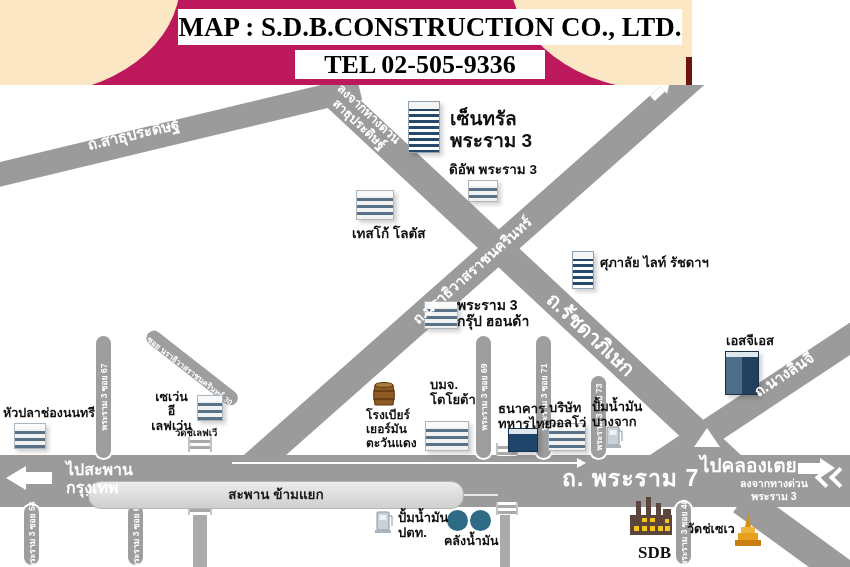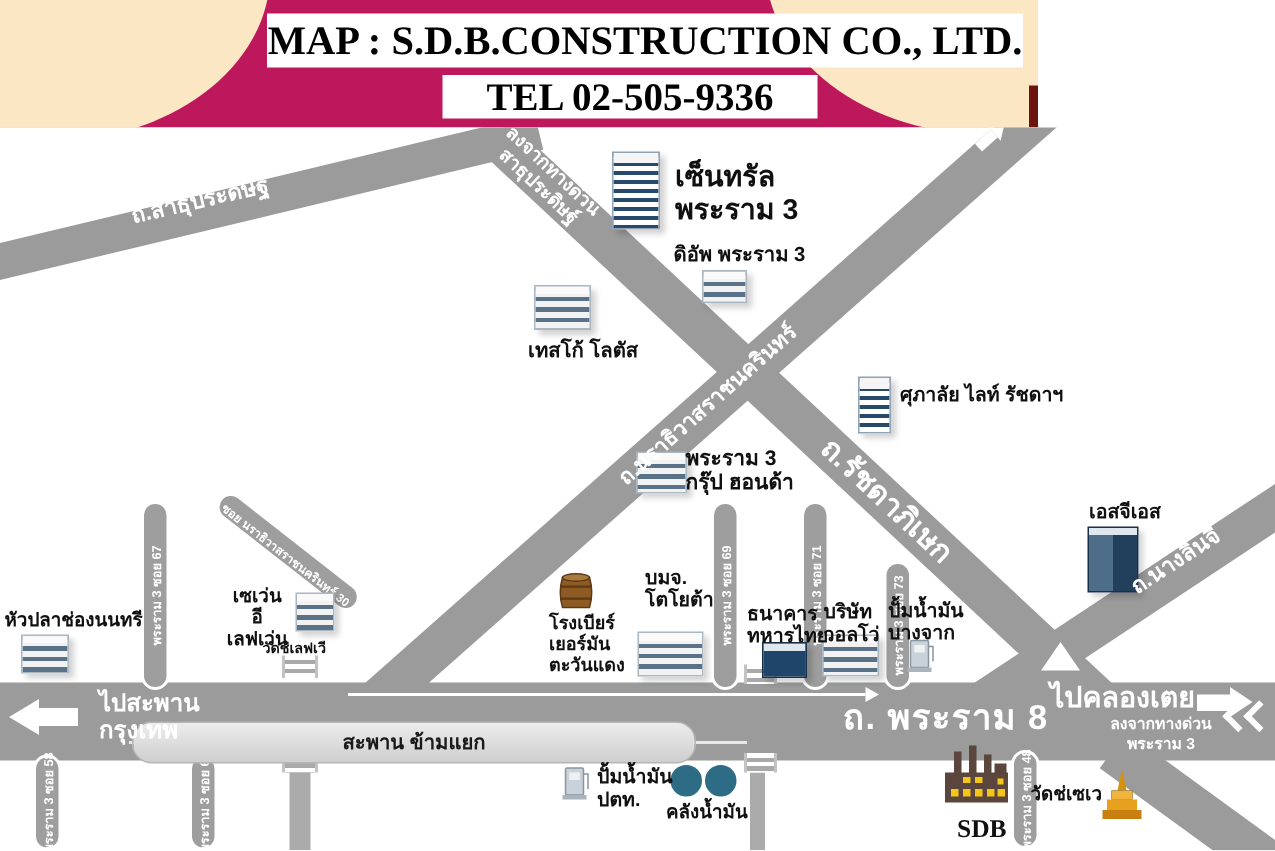--- a/index.html
+++ b/index.html
@@ -138,21 +138,21 @@
     <div class="chev" style="left:832px;top:385px;transform:rotate(45deg);"></div>
     <div class="chev" style="left:818px;top:385px;transform:rotate(45deg);"></div>
 
     <div class="rlabel" style="left:88px;top:52px;font-size:15px;transform:rotate(-13deg);transform-origin:left center;">ถ.สาธุประดิษฐ์</div>
     <div class="rlabel" style="left:318px;top:20px;width:92px;font-size:12.5px;text-align:center;transform:rotate(43deg);">ลงจากทางด่วน
 สาธุประดิษฐ์</div>
     <div class="rlabel" style="left:600px;top:36px;font-size:17px;transform:rotate(-42deg);transform-origin:left center;">ไปสาทร</div>
     <div class="rlabel" style="left:415px;top:228px;font-size:14.5px;transform:rotate(-41.5deg);transform-origin:left center;">ถ.นราธิวาสราชนครินทร์</div>
     <div class="rlabel" style="left:550px;top:200px;font-size:20px;transform:rotate(43deg);transform-origin:left center;">ถ.รัชดาภิเษก</div>
     <div class="rlabel" style="left:756px;top:300px;font-size:15px;transform:rotate(-33deg);transform-origin:left center;">ถ.นางลิ้นจี่</div>
-    <div class="rlabel" style="left:562px;top:381px;font-size:23px;letter-spacing:1px;">ถ. พระราม 8</div>
+    <div class="rlabel" style="left:562px;top:381px;font-size:23px;letter-spacing:1px;">ถ. พระราม 7</div>
     <div class="rlabel" style="left:66px;top:376px;font-size:16px;">ไปสะพาน
 กรุงเทพ</div>
     <div class="rlabel" style="left:700px;top:370px;font-size:19px;">ไปคลองเตย</div>
     <div class="rlabel" style="left:730px;top:392px;width:88px;font-size:10.5px;text-align:center;line-height:1.25;">ลงจากทางด่วน
 พระราม 3</div>
 
     <div class="bldg tower" style="left:408px;top:16px;width:30px;height:50px;"></div>
     <div class="bldg bldg-w" style="left:468px;top:95px;width:28px;height:20px;"></div>
     <div class="bldg bldg-w" style="left:356px;top:105px;width:36px;height:28px;"></div>
     <div class="bldg tower" style="left:572px;top:166px;width:20px;height:36px;"></div>

